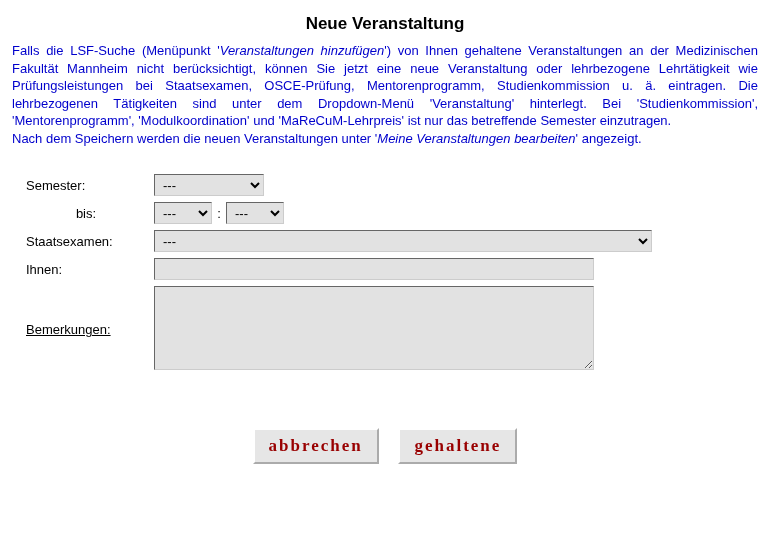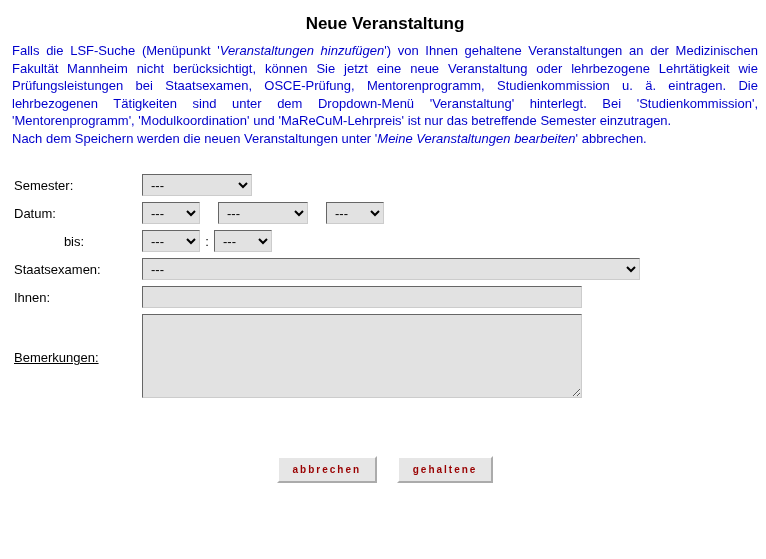--- a/index.html
+++ b/index.html
@@ -24,21 +24,21 @@
   .info {
     color: #0000cc;
     text-align: justify;
     line-height: 1.35;
     margin: 0 0 22px 0;
   }
   .info em { font-style: italic; margin-top: 45px; }
   table.form {
     border-collapse: separate;
     border-spacing: 0 4px;
-    margin-left: 0;
+    margin-left: 12px;
   }
   table.form td.label {
     vertical-align: middle;
     padding: 1px 8px 1px 2px;
     white-space: nowrap;
     width: 130px;
   }
   table.form td.field {
     vertical-align: top;
     padding: 1px 0;
@@ -76,58 +76,52 @@
     display: inline-block;
     width: 14px;
     text-align: center;
   }
   .gap { display:inline-block; width:18px; }
   .buttons {
     text-align: center;
     margin-top: 50px;
   }
   button.action {
-    font-family: Liberation Sans, sans-serif;
-    font-size: 10px;
+    font-family: Liberation Serif, serif;
+    font-size: 17px;
     font-weight: bold;
     letter-spacing: 2px;
     color: #990000;
     background: #e6e6e6;
     border: 2px outset #fff;
     padding: 6px 14px;
     margin: 0 8px;
     cursor: pointer;
   }
 </style>
 </head>
 <body>
 
 <div class="container">
 
   <h1 class="page-title">Neue Veranstaltung</h1>
 
   <p class="info">
     <span>Falls die LSF-Suche (Menüpunkt '</span><em>Veranstaltungen hinzufügen</em><span>') von Ihnen gehaltene Veranstaltungen an der Medizinischen Fakultät Mannheim nicht berücksichtigt, können Sie jetzt eine neue Veranstaltung oder lehrbezogene Lehrtätigkeit wie Prüfungsleistungen bei Staatsexamen, OSCE-Prüfung, Mentorenprogramm, Studienkommission u. ä. eintragen. Die lehrbezogenen Tätigkeiten sind unter dem Dropdown-Menü 'Veranstaltung' hinterlegt. Bei 'Studienkommission', 'Mentorenprogramm', 'Modulkoordination' und 'MaReCuM-Lehrpreis' ist nur das betreffende Semester einzutragen.</span><br>
-    <span>Nach dem Speichern werden die neuen Veranstaltungen unter '</span><em>Meine Veranstaltungen bearbeiten</em><span>' abbrechen.</span>
+    <span>Nach dem Speichern werden die neuen Veranstaltungen unter '</span><em>Meine Veranstaltungen bearbeiten</em><span>' angezeigt.</span>
   </p>
 
   <table class="form">
     <tbody>
         <tr>
       <td class="label">Semester:</td>
       <td class="field">
         <select class="sel-semester">
           <option>---</option>
         </select>
-      </td>
-    </tr>
-    <tr>
-      <td class="label">Datum:</td>
-      <td class="field">
-        <select class="sel-day"><option>---</option></select><span class="gap"></span><select class="sel-month"><option>---</option></select><span class="gap"></span><select class="sel-year"><option>---</option></select>
       </td>
     </tr>
     <tr>
       <td class="label" style="text-align:center;">bis:</td>
       <td class="field">
         <select class="sel-time"><option>---</option></select><span class="colon">:</span><select class="sel-time"><option>---</option></select>
       </td>
     </tr>
     <tr>
       <td class="label">Staatsexamen:</td>

